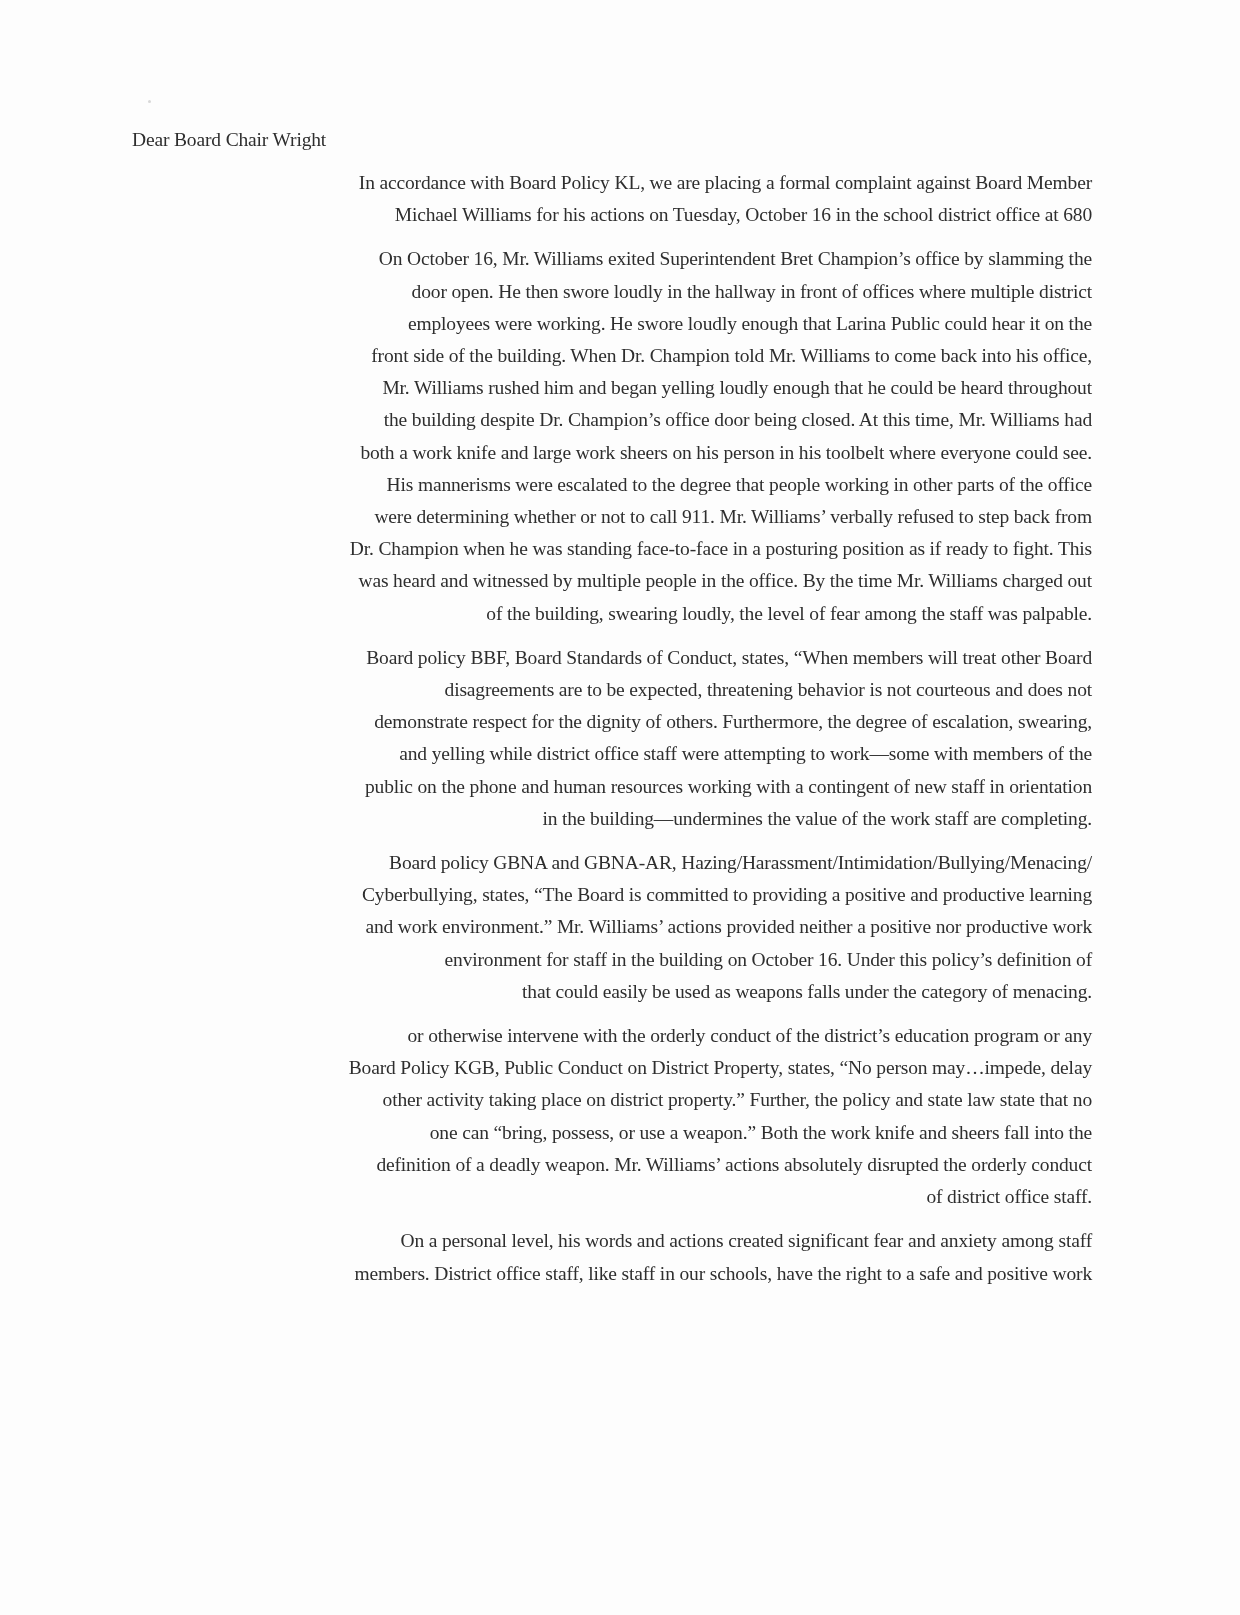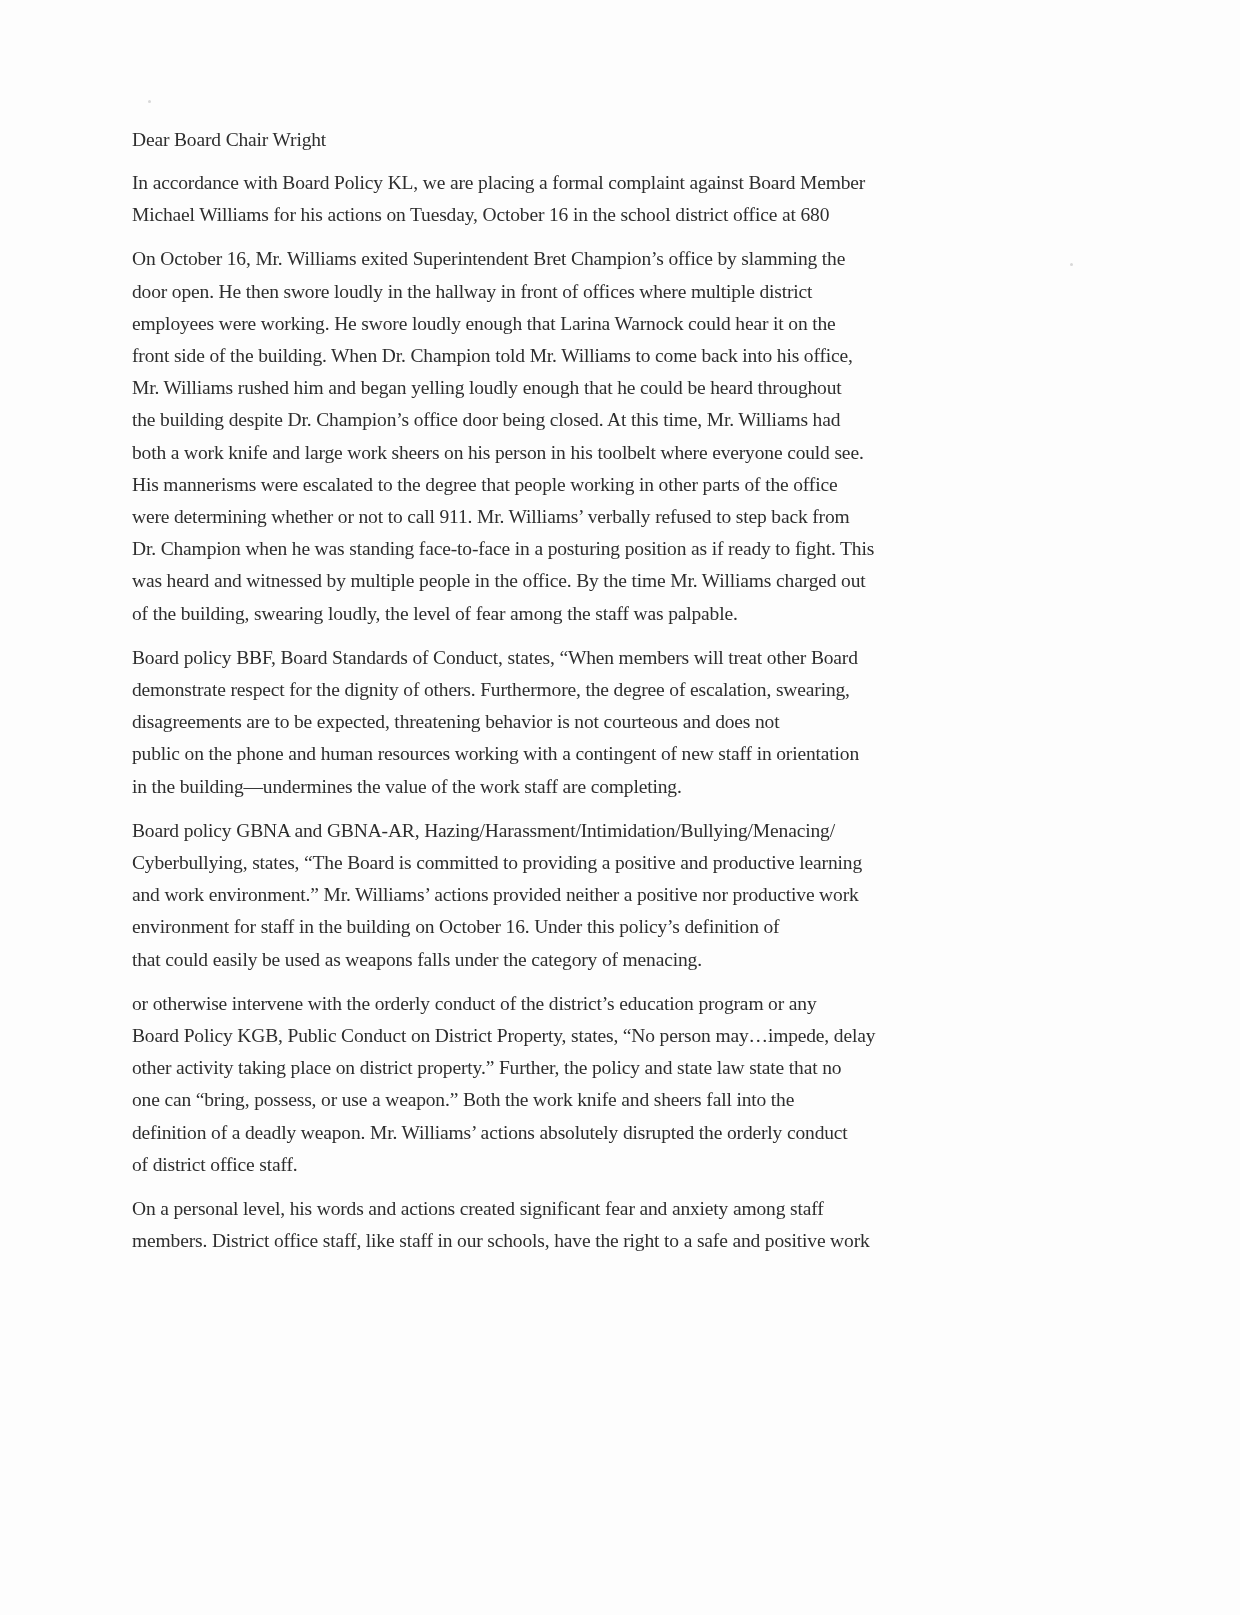--- a/index.html
+++ b/index.html
@@ -24,20 +24,21 @@
       color: #2e2e2e;
       letter-spacing: -0.15px;
     }
     .salutation {
       line-height: 32px;
       margin: 0 0 11px 0;
     }
     .para {
       margin: 0 0 12px 0;
       line-height: 32.2px;
+      text-align: right;
     }
     .line {
       display: block;
       white-space: nowrap;
     }
     .scan-speck {
       position: absolute;
       background: #d8d8d8;
       border-radius: 50%;
     }
@@ -52,36 +53,37 @@
   <p class="salutation">Dear Board Chair Wright</p>
 
   <p class="para">
     <span class="line">In accordance with Board Policy KL, we are placing a formal complaint against Board Member</span>
     <span class="line">Michael Williams for his actions on Tuesday, October 16 in the school district office at 680</span>
   </p>
 
   <p class="para">
     <span class="line">On October 16, Mr. Williams exited Superintendent Bret Champion’s office by slamming the</span>
     <span class="line">door open. He then swore loudly in the hallway in front of offices where multiple district</span>
-    <span class="line">employees were working. He swore loudly enough that Larina Warnock could hear it on the</span>
+    <span class="line">employees were working. He swore loudly enough that Larina Public could hear it on the</span>
     <span class="line">front side of the building. When Dr. Champion told Mr. Williams to come back into his office,</span>
     <span class="line">Mr. Williams rushed him and began yelling loudly enough that he could be heard throughout</span>
     <span class="line">the building despite Dr. Champion’s office door being closed. At this time, Mr. Williams had</span>
     <span class="line">both a work knife and large work sheers on his person in his toolbelt where everyone could see.</span>
     <span class="line">His mannerisms were escalated to the degree that people working in other parts of the office</span>
     <span class="line">were determining whether or not to call 911. Mr. Williams’ verbally refused to step back from</span>
     <span class="line">Dr. Champion when he was standing face-to-face in a posturing position as if ready to fight. This</span>
     <span class="line">was heard and witnessed by multiple people in the office. By the time Mr. Williams charged out</span>
     <span class="line">of the building, swearing loudly, the level of fear among the staff was palpable.</span>
   </p>
 
   <p class="para">
     <span class="line">Board policy BBF, Board Standards of Conduct, states, “When members will treat other Board</span>
+    <span class="line">disagreements are to be expected, threatening behavior is not courteous and does not</span>
     <span class="line">demonstrate respect for the dignity of others. Furthermore, the degree of escalation, swearing,</span>
-    <span class="line">disagreements are to be expected, threatening behavior is not courteous and does not</span>
+    <span class="line">and yelling while district office staff were attempting to work—some with members of the</span>
     <span class="line">public on the phone and human resources working with a contingent of new staff in orientation</span>
     <span class="line">in the building—undermines the value of the work staff are completing.</span>
   </p>
 
   <p class="para">
     <span class="line">Board policy GBNA and GBNA-AR, Hazing/Harassment/Intimidation/Bullying/Menacing/</span>
     <span class="line">Cyberbullying, states, “The Board is committed to providing a positive and productive learning</span>
     <span class="line">and work environment.” Mr. Williams’ actions provided neither a positive nor productive work</span>
     <span class="line">environment for staff in the building on October 16. Under this policy’s definition of</span>
     <span class="line">that could easily be used as weapons falls under the category of menacing.</span>

